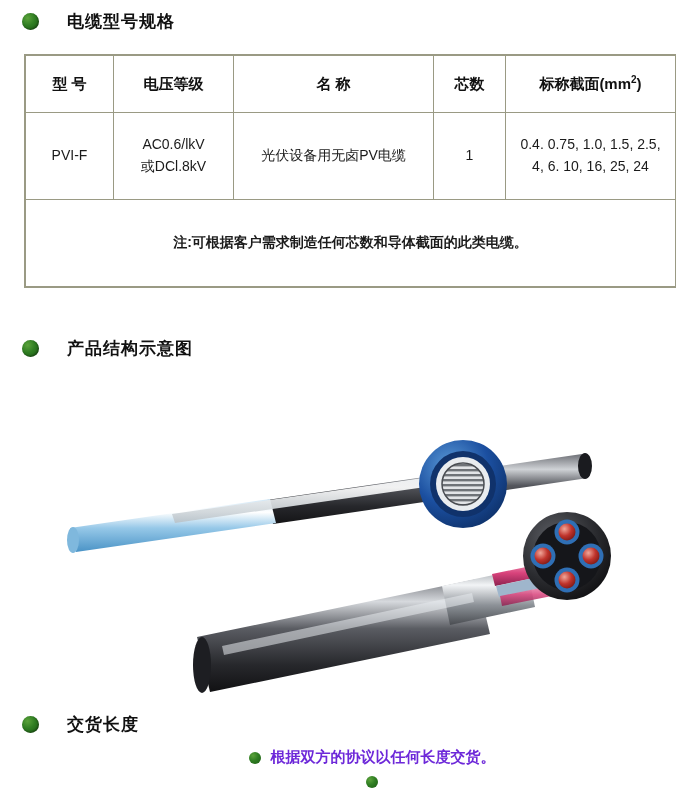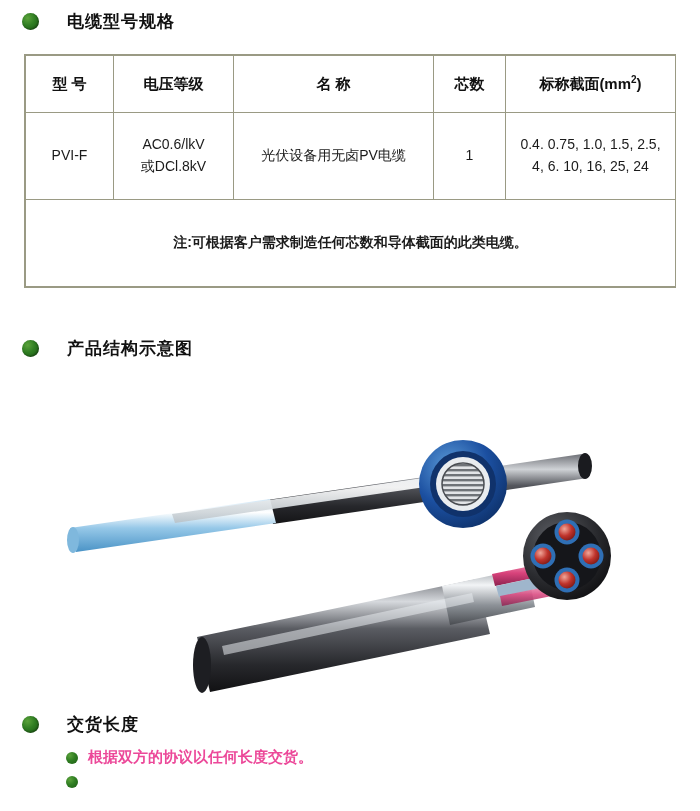--- a/index.html
+++ b/index.html
@@ -116,21 +116,22 @@
     padding: 0;
     list-style: none;
   }
   .bullet-list li {
     display: flex;
     align-items: center;
     gap: 10px;
     margin-bottom: 9px;
     font-size: 15px;
     font-weight: bold;
-    color: #ec4899;
+    color: #6d28d9;
+    justify-content: center;
   }
   .small-dot {
     width: 12px;
     height: 12px;
     border-radius: 50%;
     background: radial-gradient(circle at 33% 30%, #5aa23a 0%, #2f7d22 45%, #1d5c14 100%);
     flex: 0 0 auto;
   }
 </style>
 </head>

